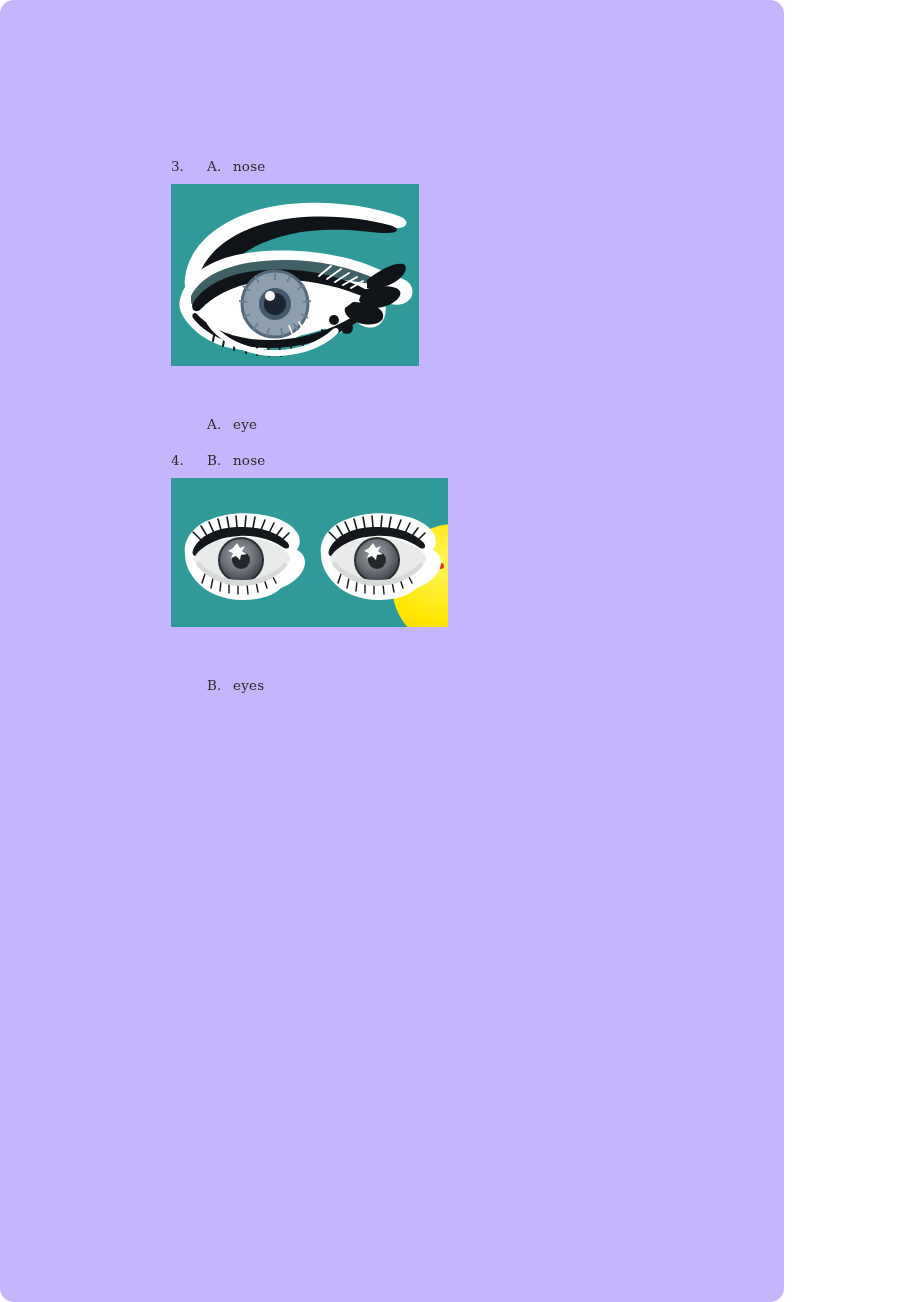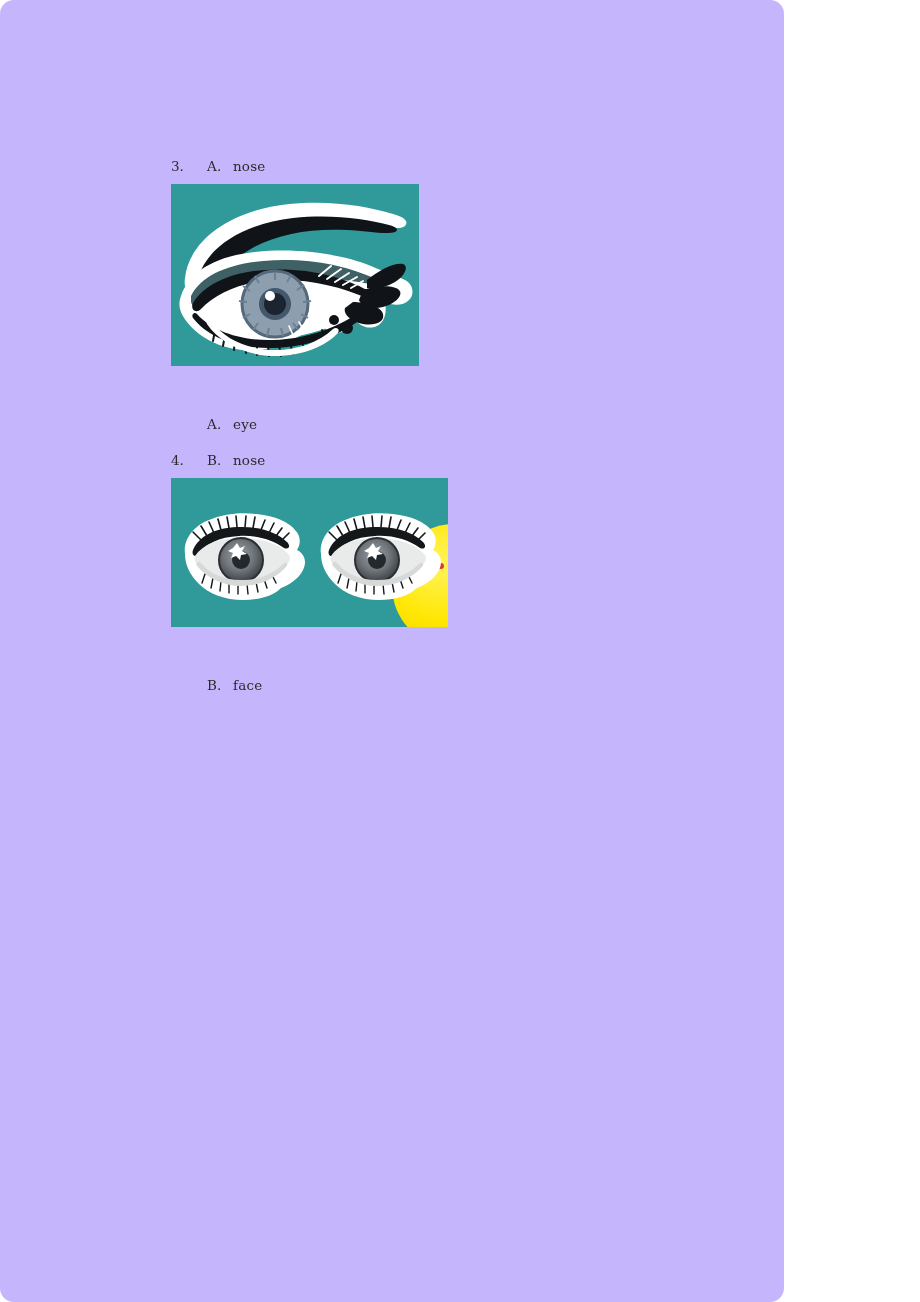--- a/index.html
+++ b/index.html
@@ -277,18 +277,18 @@
                 <line x1="229" y1="101" x2="232" y2="110"></line>
                 <line x1="237" y1="97" x2="241" y2="105"></line>
               </g>
               <path d="M162 88 C172 100 188 108 206 108 C224 108 240 101 251 89 C254 86 251 83 248 86 C238 96 224 102 206 102 C188 102 174 95 166 85 C164 82 160 85 162 88 Z" fill="#d7d9d9"></path>
             </g>
           </g>
         </svg>
       </div>
 
       <div class="line">
-        <span class="marker">B.</span><span>face</span>
+        <span class="marker">B.</span><span>eyes</span>
       </div>
     </div>
 
   </div>
 </div>
 
 </body></html>

